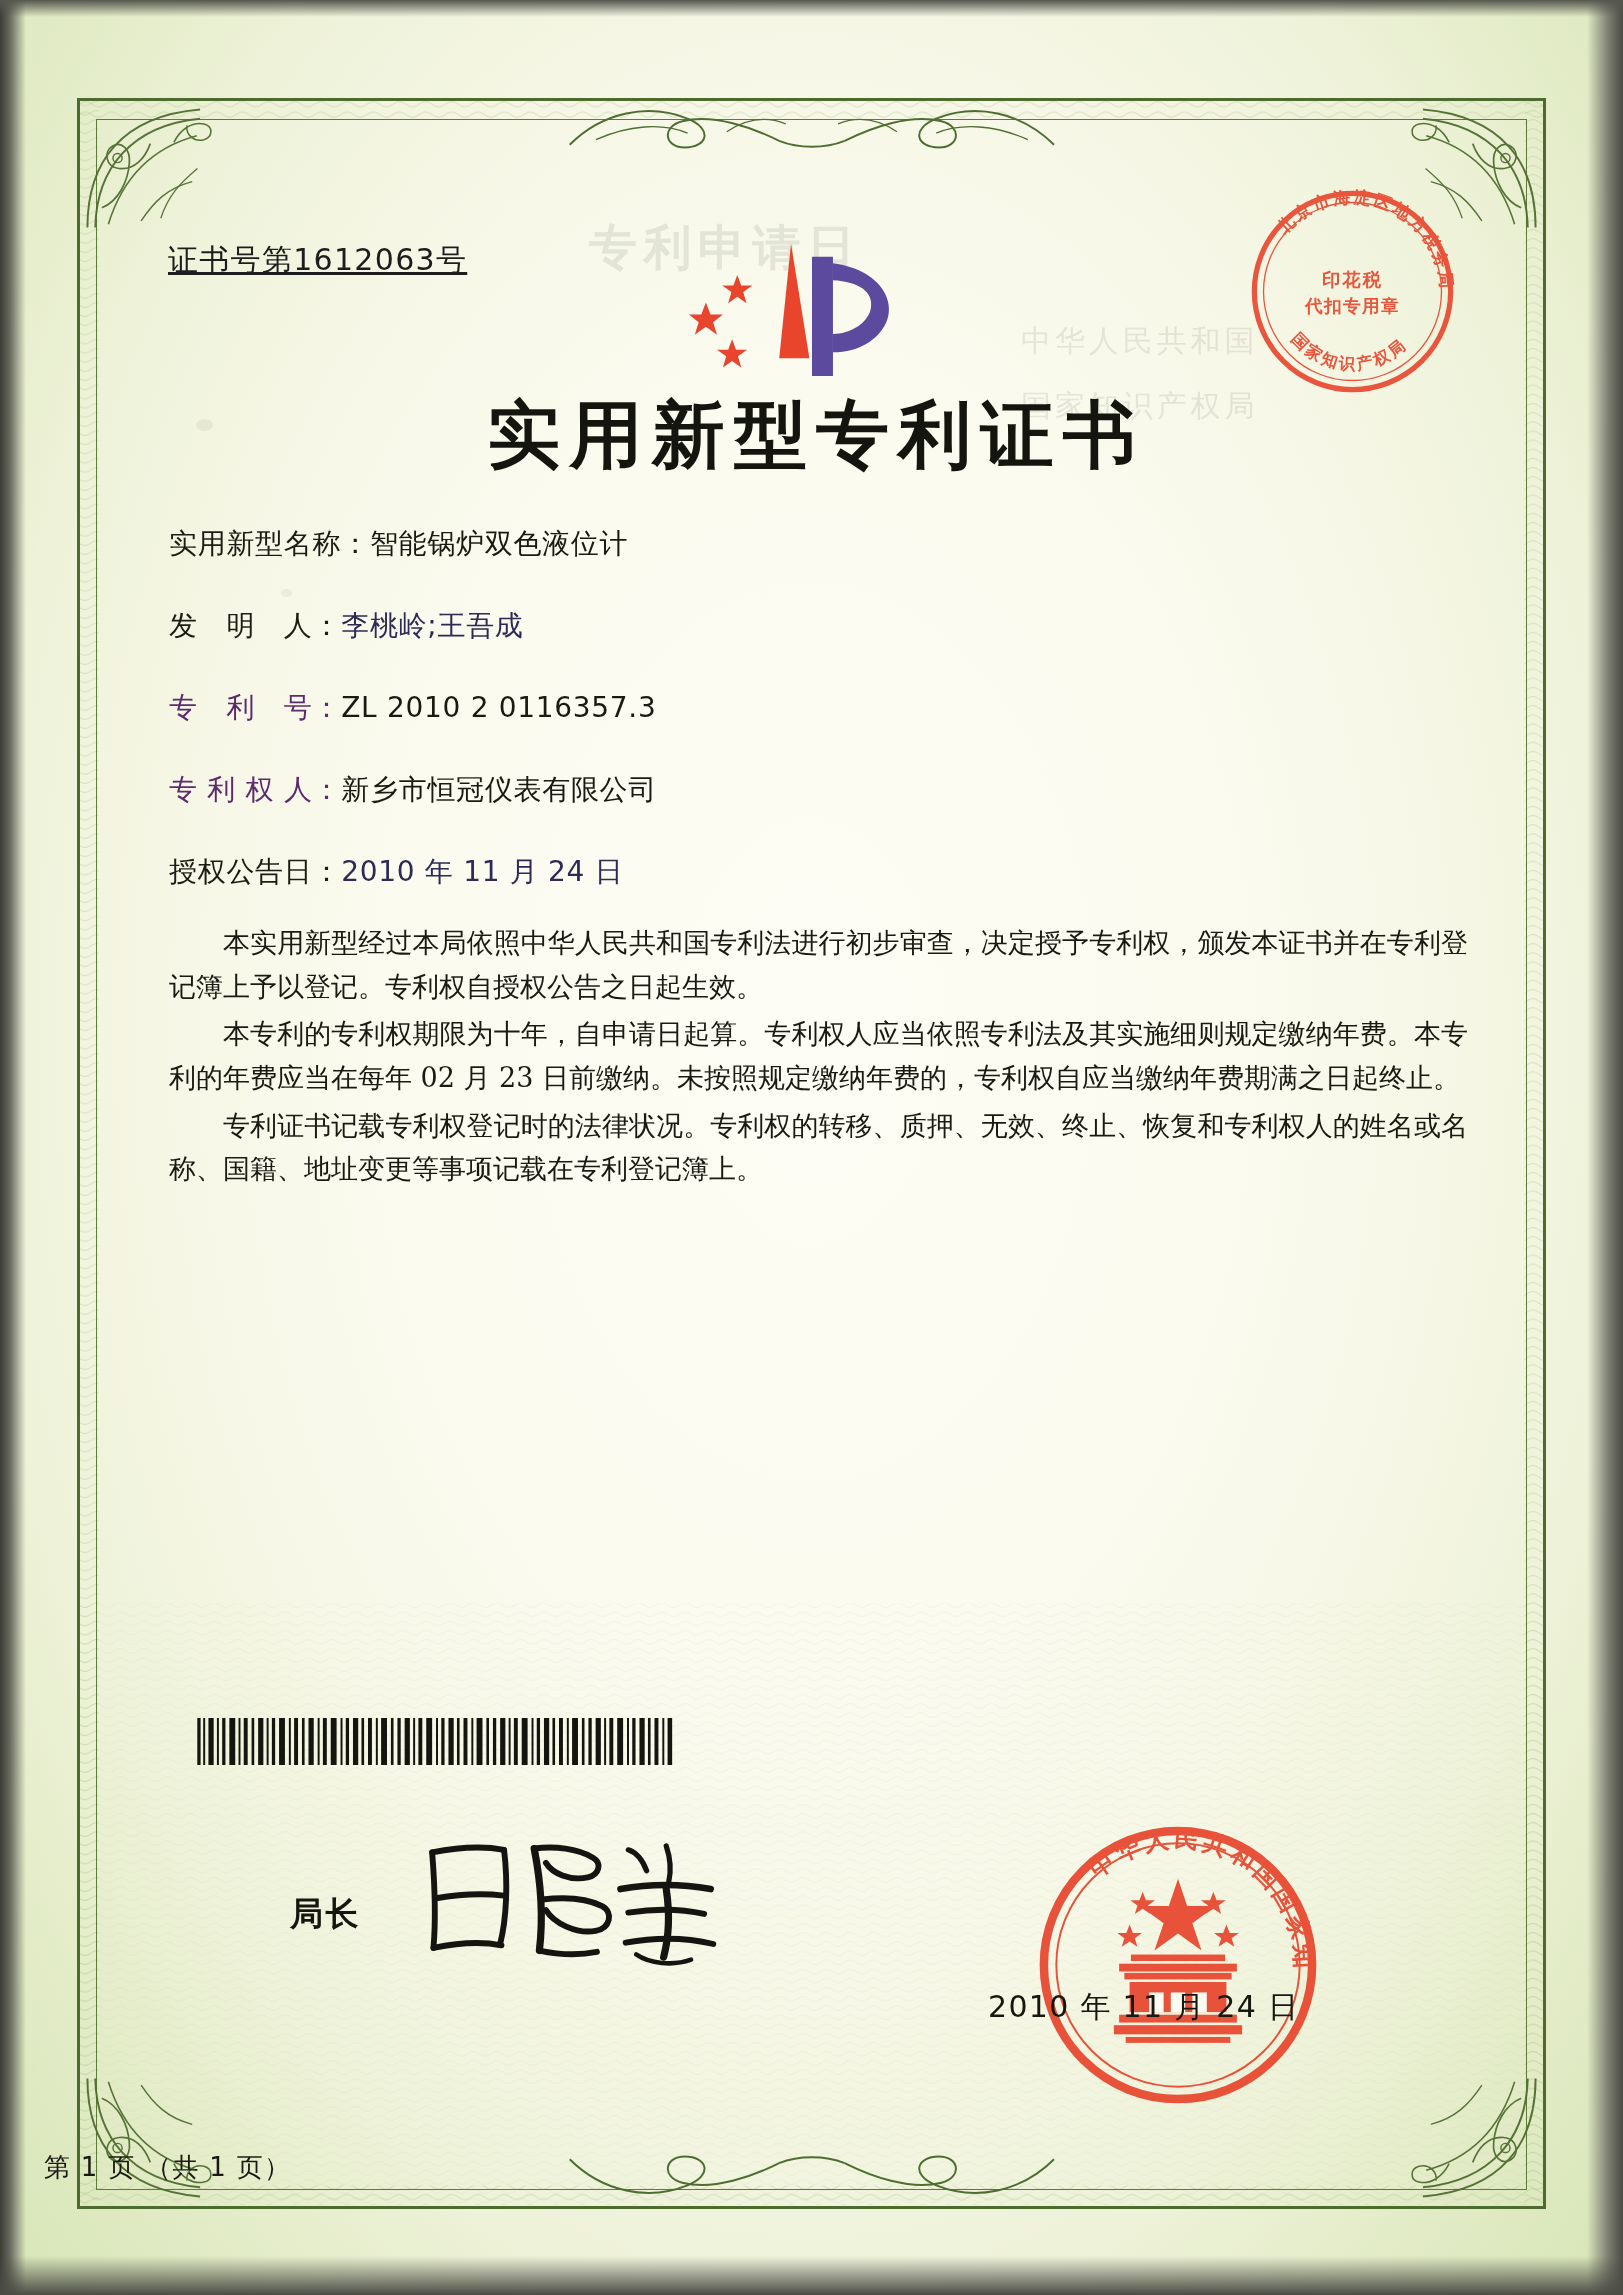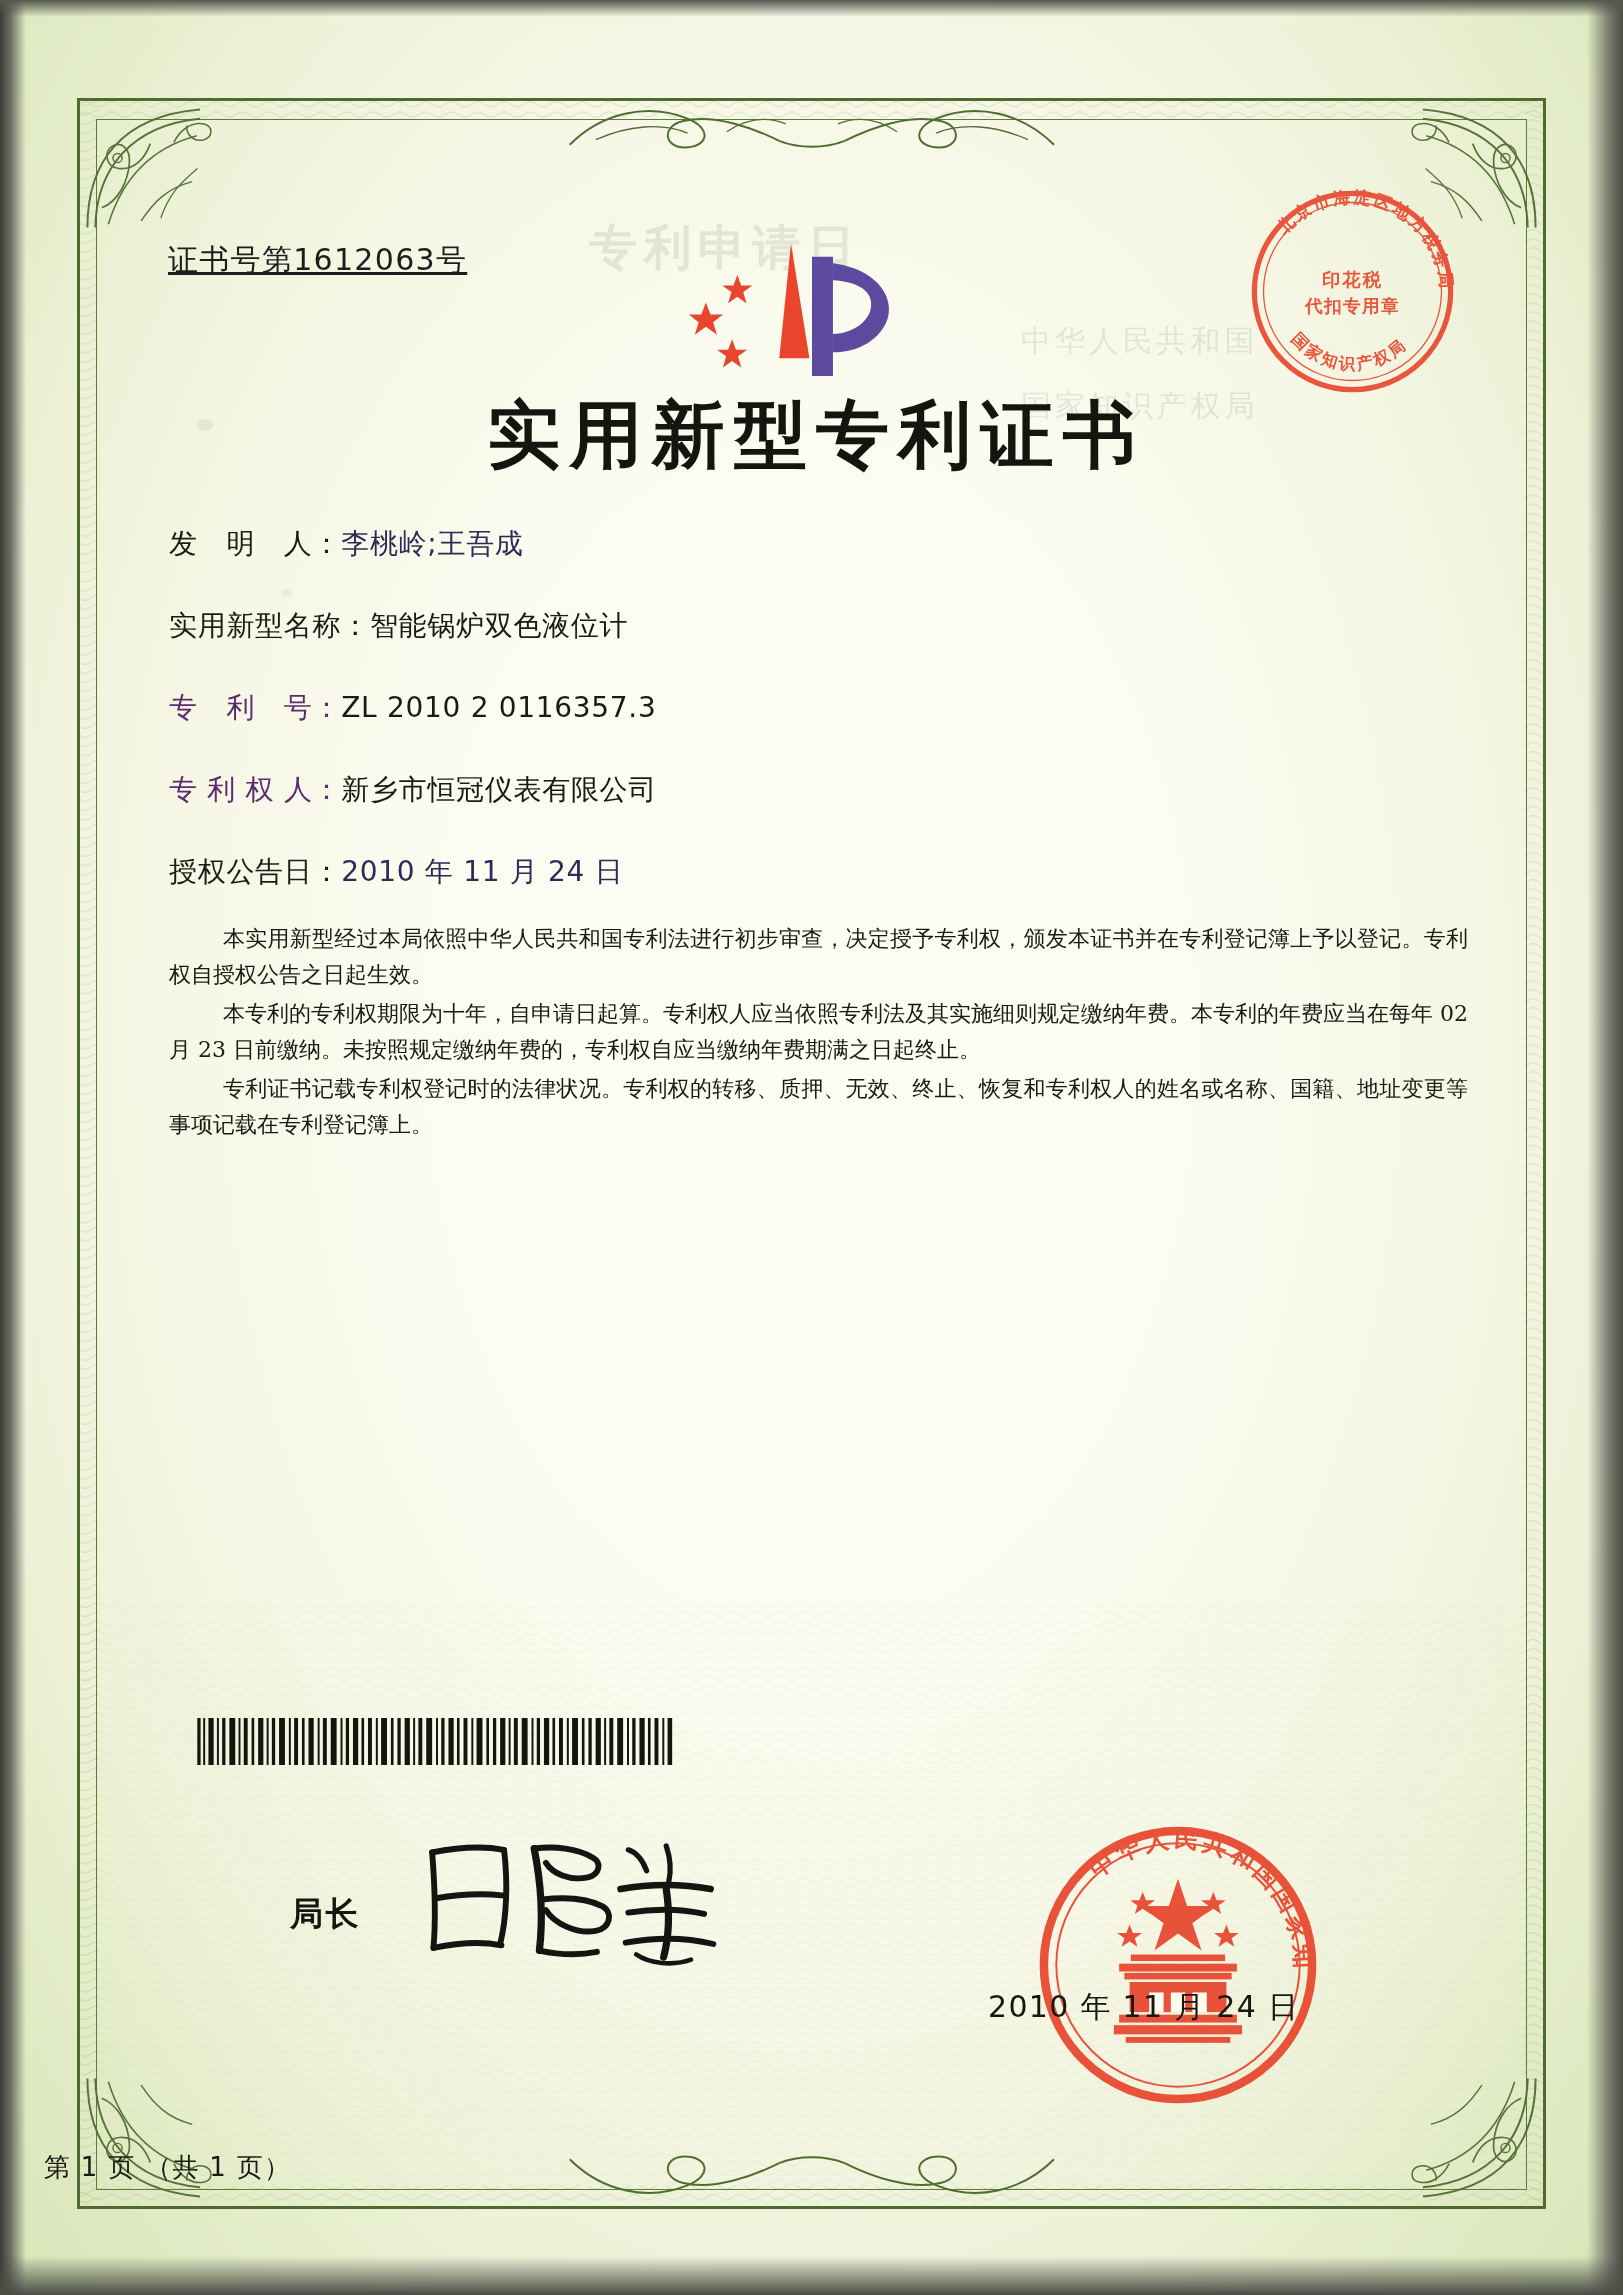--- a/index.html
+++ b/index.html
@@ -157,21 +157,21 @@
     color: #1a1a12;
     letter-spacing: 0.7px;
   }
   .field-value.ink { color: #2d2a55; }
 
   .paras {
     position: absolute;
     left: 73px;
     right: 59px;
     top: 802px;
-    font-size: 22px;
+    font-size: 27px;
     line-height: 1.62;
     color: #1a1a12;
     text-align: justify;
     font-family: "DejaVu Serif", "Liberation Serif", serif;
   }
   .paras p { margin: 0 0 3.9px 0; text-indent: 54px; }
 
   
   .barcode {
     position: absolute;
@@ -365,26 +365,26 @@
         <path d="M200 50 L232 50 L232 232 L200 232 Z" fill="#5b4a9e"></path>
 
         <path d="M232 60 C310 70 340 130 300 170 C278 192 250 196 232 196 L232 168 C258 168 286 152 290 128 C294 104 272 88 232 86 Z" fill="#5b4a9e"></path>
       </svg>
     </div>
 
     <div class="title">实用新型专利证书</div>
 
     <div class="fields">
       <div class="field-row">
+        <span class="field-label dark">实用新型名称：</span>
+        <span class="field-value">智能锅炉双色液位计</span>
+      </div>
+      <div class="field-row">
         <span class="field-label dark">发　明　人：</span>
         <span class="field-value ink">李桃岭;王吾成</span>
-      </div>
-      <div class="field-row">
-        <span class="field-label dark">实用新型名称：</span>
-        <span class="field-value">智能锅炉双色液位计</span>
       </div>
       <div class="field-row">
         <span class="field-label">专　利　号：</span>
         <span class="field-value">ZL 2010 2 0116357.3</span>
       </div>
       <div class="field-row">
         <span class="field-label">专 利 权 人：</span>
         <span class="field-value">新乡市恒冠仪表有限公司</span>
       </div>
       <div class="field-row">

